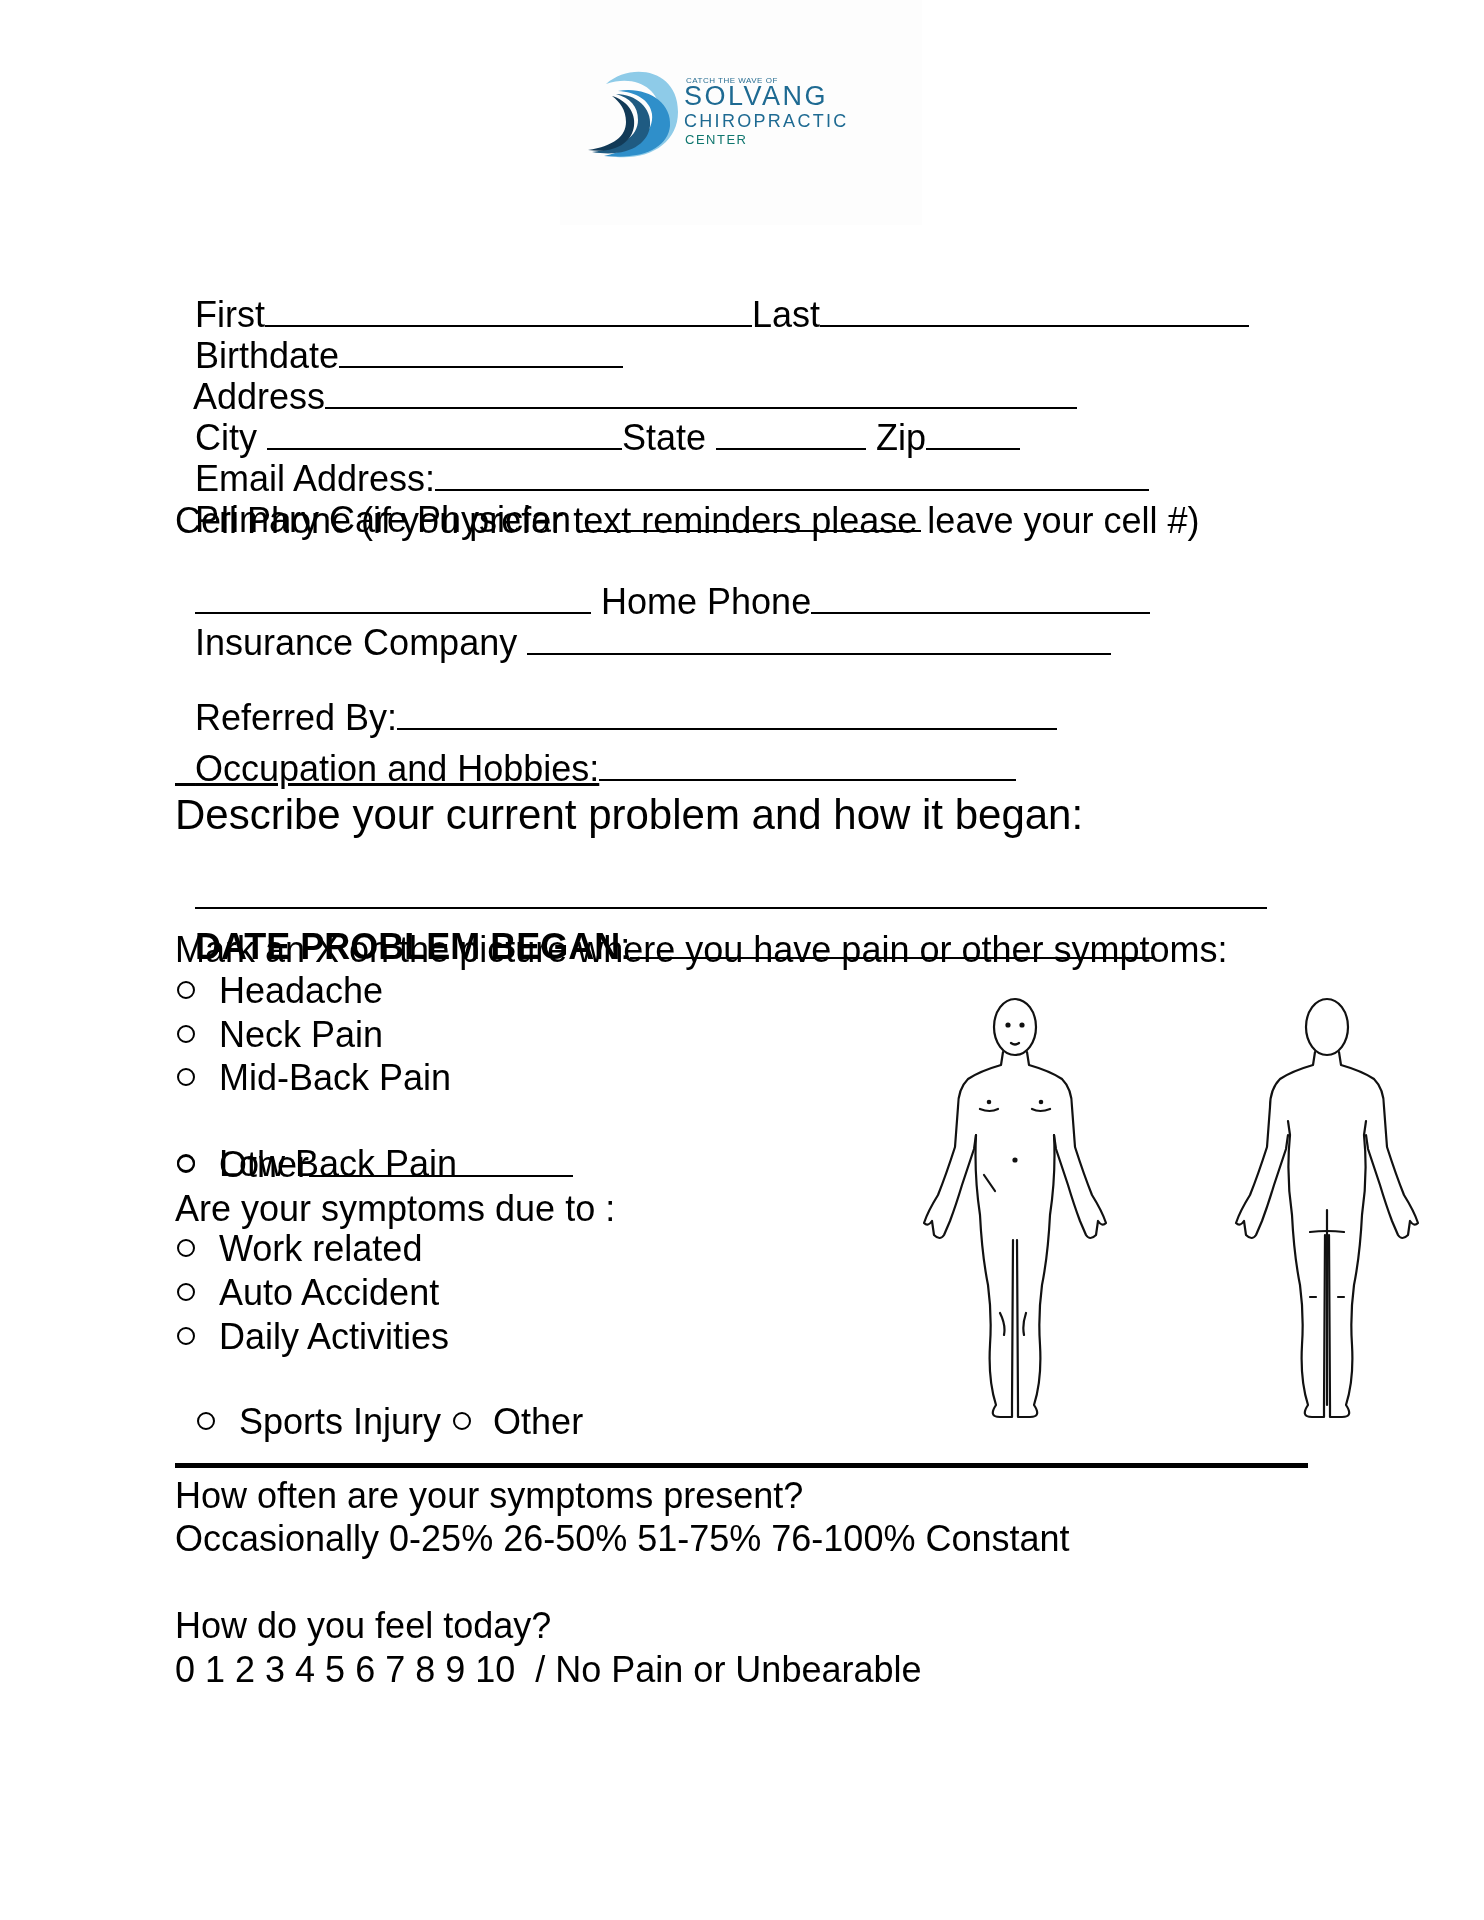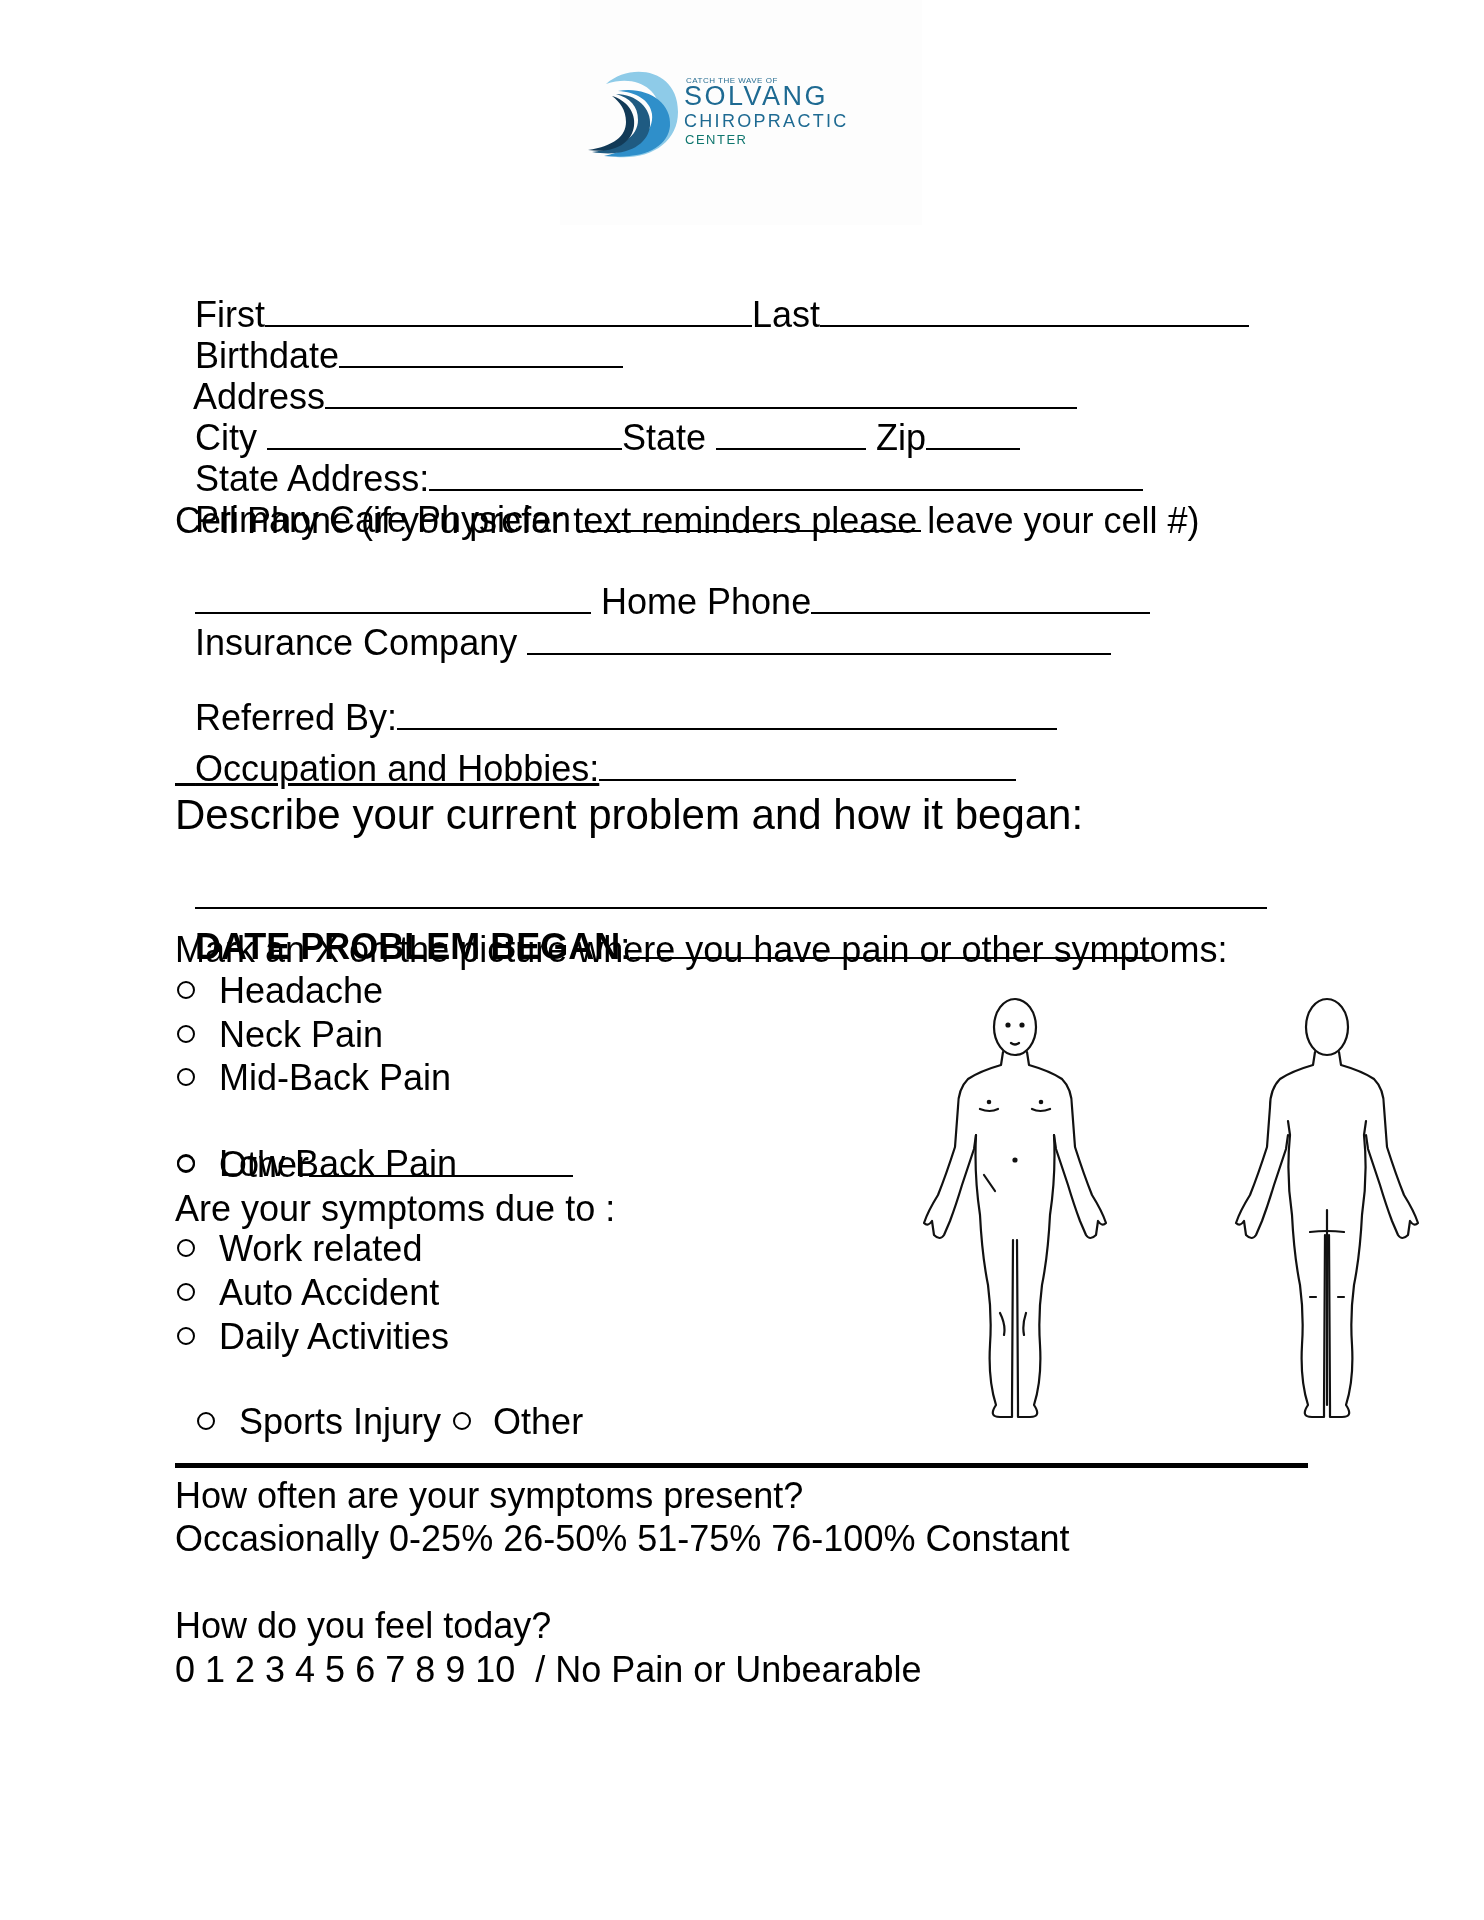--- a/index.html
+++ b/index.html
@@ -42,21 +42,21 @@
 <div class="line" style="top:296px;text-align:center;">
   <span>Birthdate</span><span class="uline" style="width:284px;"></span>
 </div>
 <div class="line" style="top:337px;">
   <span>Address</span><span class="uline" style="width:752px;"></span>
 </div>
 <div class="line" style="top:378px;">
   <span>City </span><span class="uline" style="width:355px;"></span><span>State </span><span class="uline" style="width:150px;"></span><span> Zip</span><span class="uline" style="width:94px;"></span>
 </div>
 <div class="line" style="top:419px;">
-  <span>State Address:</span><span class="uline" style="width:714px;"></span>
+  <span>Email Address:</span><span class="uline" style="width:714px;"></span>
 </div>
 <div class="line" style="top:460px;">
   <span>Primary Care Physician </span><span class="uline" style="width:340px;"></span>
 </div>
 <div class="line" style="top:501px;">Cell Phone (if you prefer text reminders please leave your cell #)</div>
 <div class="line" style="top:542px;">
   <span class="uline" style="width:396px;"></span><span> Home Phone</span><span class="uline" style="width:339px;"></span>
 </div>
 <div class="line" style="top:583px;">
   <span>Insurance Company </span><span class="uline" style="width:584px;"></span>

